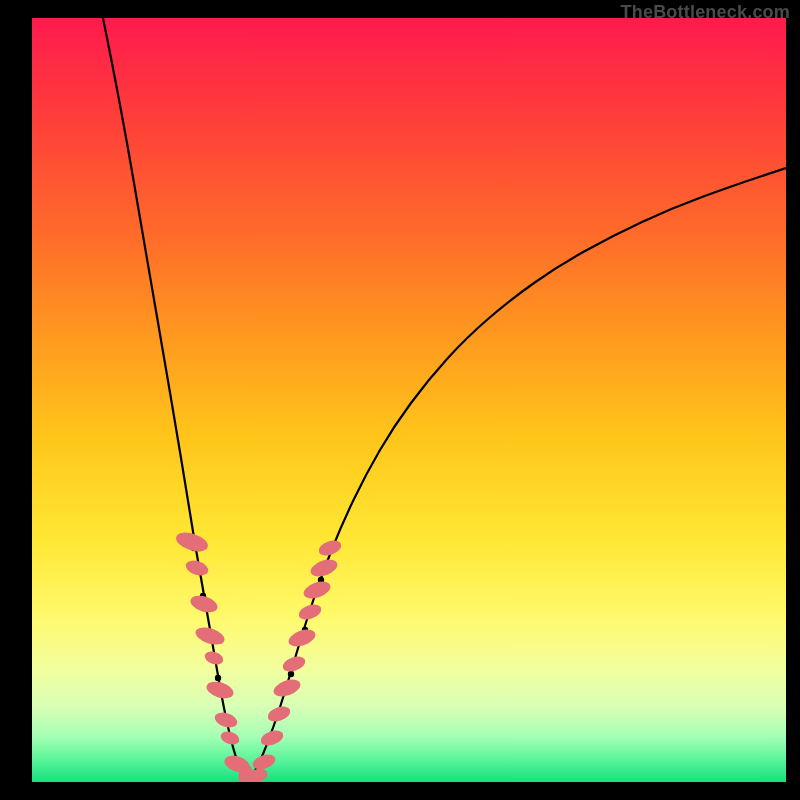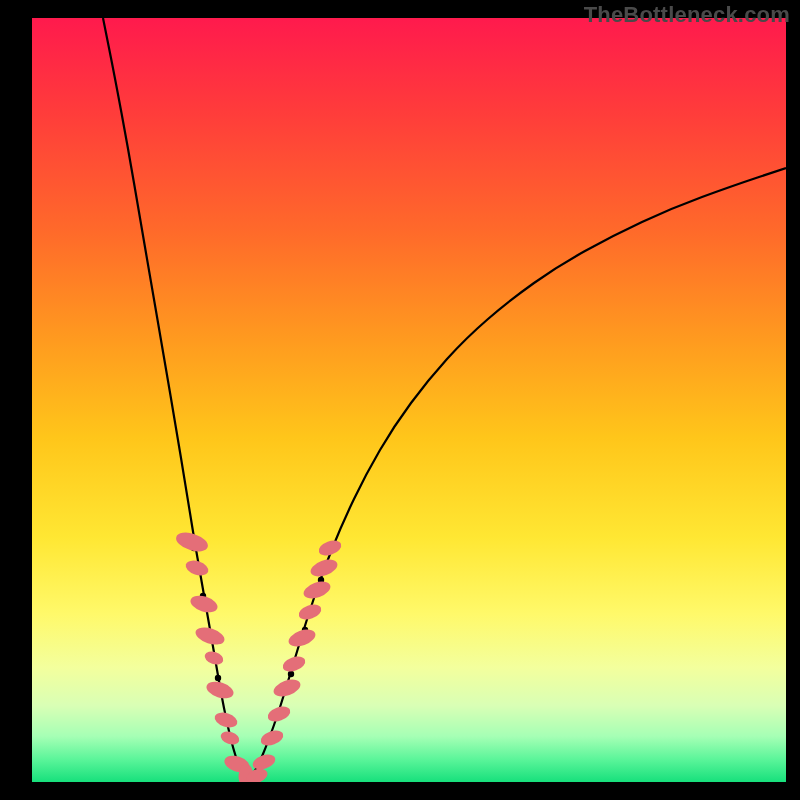--- a/index.html
+++ b/index.html
@@ -42,21 +42,21 @@
       #a6ffb5 94%,
       #5cf59a 97%,
       #17e07c 100%
     );
   }
   .watermark {
     position: absolute;
     top: 2px;
     right: 10px;
     font-family: Arial, Helvetica, sans-serif;
-    font-size: 22px;
+    font-size: 18px;
     font-weight: 600;
     color: #4a4a4a;
     letter-spacing: 0.2px;
     user-select: none;
   }
   svg.curves {
     position: absolute;
     left: 0; top: 0;
     width: 754px;
     height: 764px;

